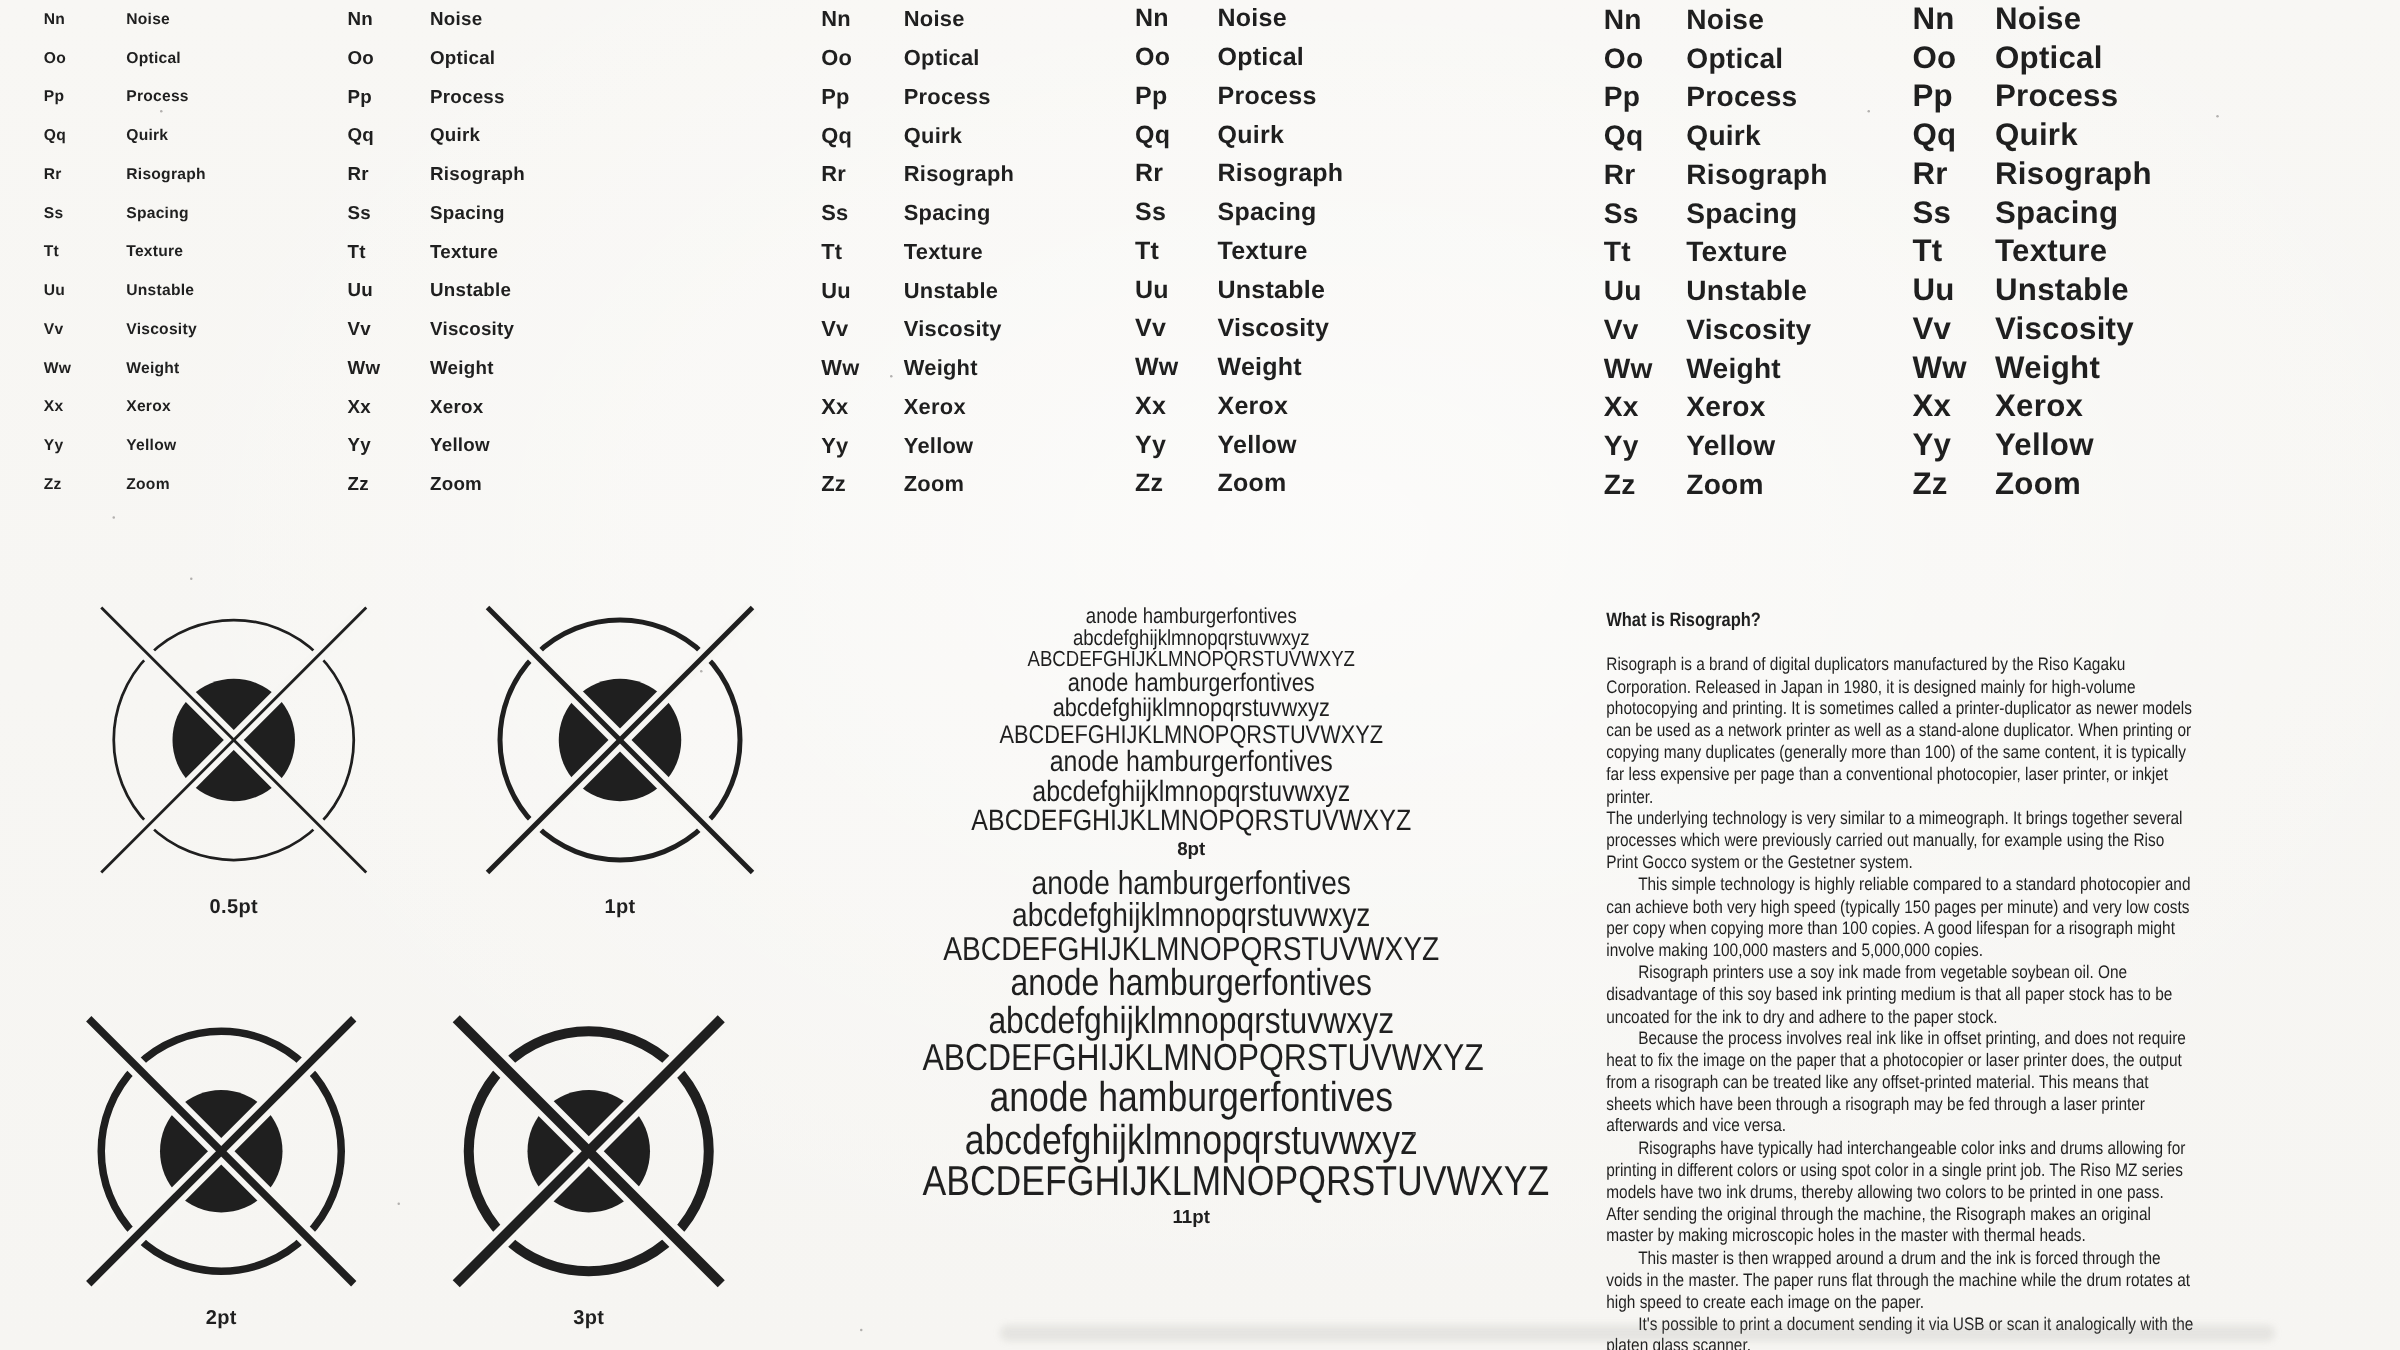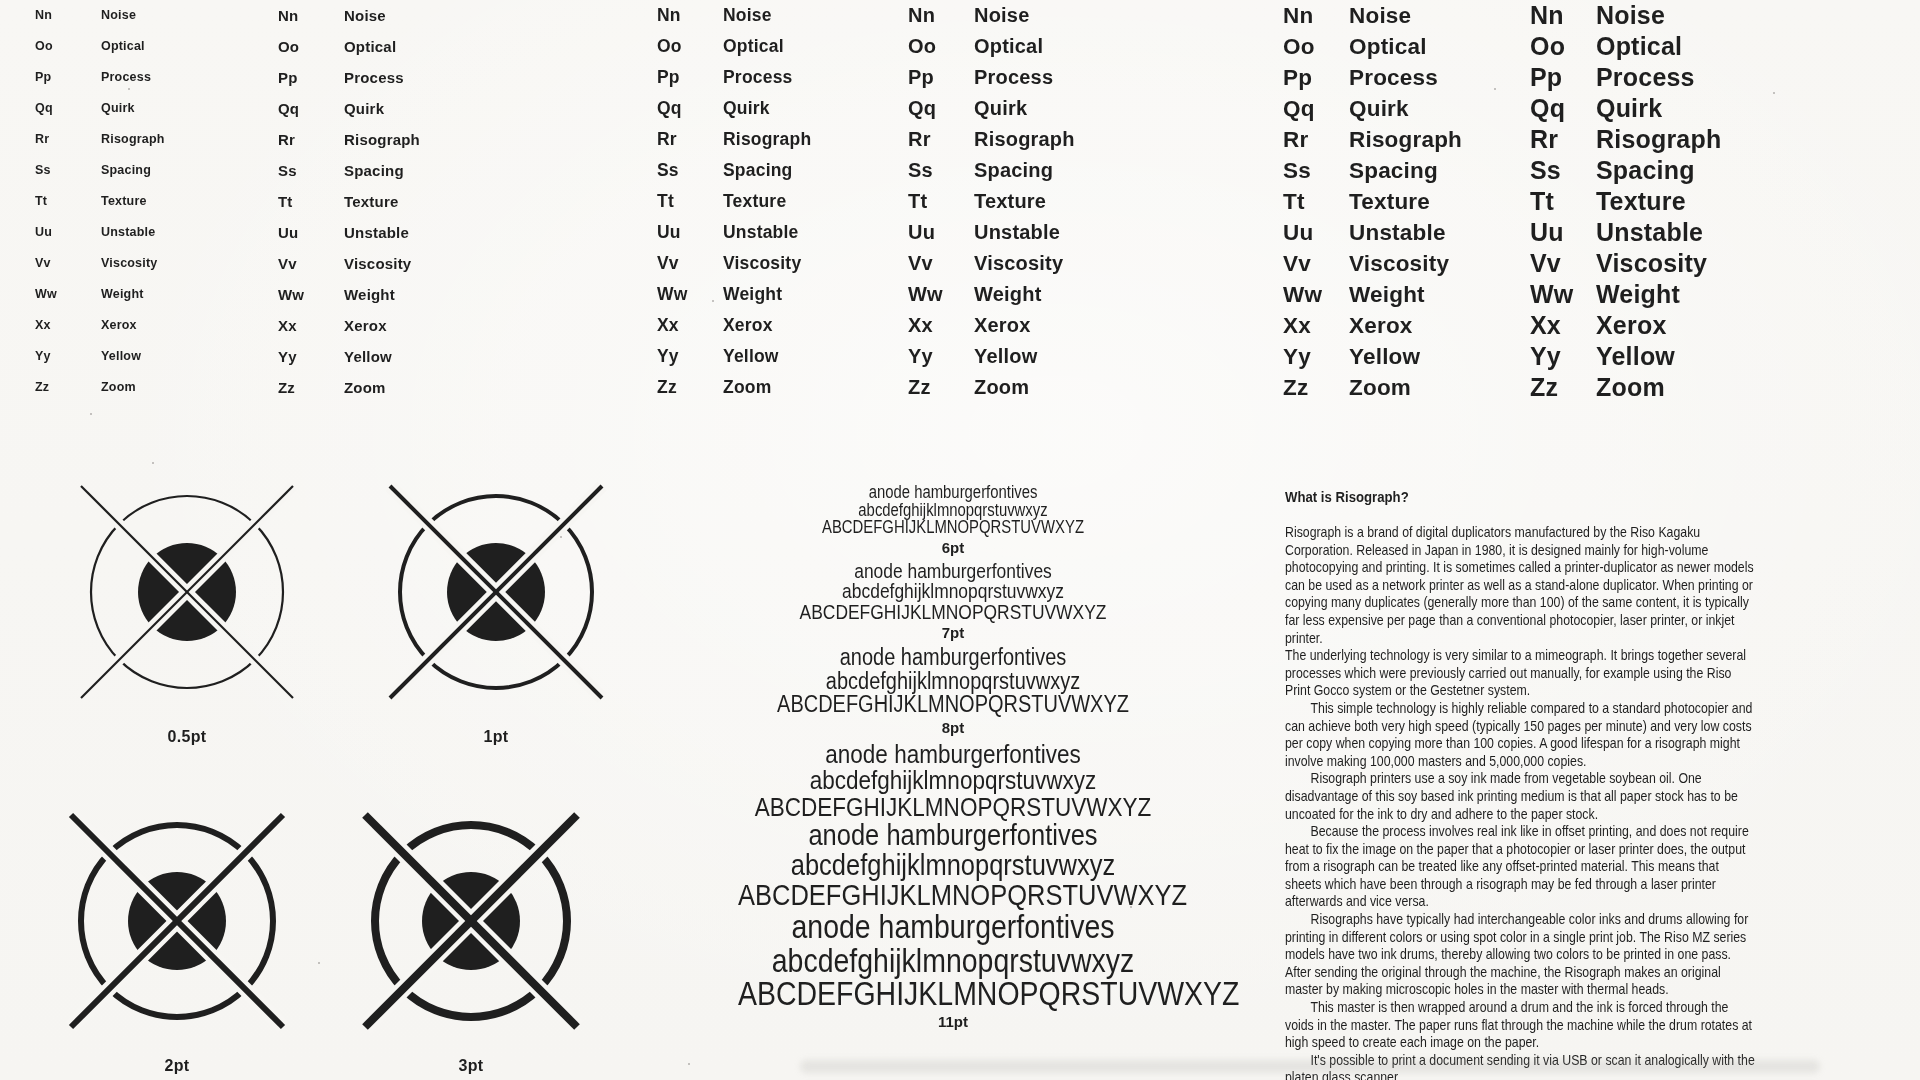--- a/index.html
+++ b/index.html
@@ -12,21 +12,21 @@
     overflow:hidden;
     font-family:"Liberation Sans","DejaVu Sans",sans-serif;
     color:#1f1f1f;
   }
   
   .lw-col{position:absolute;top:0;white-space:nowrap;font-weight:700;letter-spacing:.2px;}
   .lw-row{height:31px;line-height:31px;}
   .lw-pair{display:inline-block;width:66px;}
   
   .reg-mark{position:absolute;width:240px;text-align:center;}
-  .reg-label{font-size:16px;font-weight:700;margin-top:12px;letter-spacing:.3px;}
+  .reg-label{font-size:16px;font-weight:700;letter-spacing:.3px;}
   
   .samples{position:absolute;left:700px;top:484px;width:506px;text-align:center;}
   .sample-block{margin:0;}
   .sample-lines{line-height:1.0;transform:scaleX(.85);transform-origin:50% 0;white-space:nowrap;font-weight:400;}
   .sample-size{font-size:15px;font-weight:700;margin:2px 0 5px 0;}
   
   .article{position:absolute;left:1285px;top:488px;width:556px;transform:scaleX(.85);transform-origin:0 0;}
   .article-title{font-size:15.5px;font-weight:700;margin:0 0 18px 0;}
   .article p{font-size:14.5px;line-height:17.6px;margin:0;text-align:left;}
   .article p.indent{text-indent:30px;}
@@ -165,29 +165,27 @@
           <line x1="226" y1="14" x2="14" y2="226" stroke="#1f1f1f" stroke-width="8"></line>
         </svg><div class="reg-label">3pt</div></div>
     </div>
   <div class="samples" id="samples-root">
       <div class="sample-block">
         <div class="sample-lines" style="font-size: 17.5px;">
           <div>anode hamburgerfontives</div>
           <div>abcdefghijklmnopqrstuvwxyz</div>
           <div>ABCDEFGHIJKLMNOPQRSTUVWXYZ</div>
         </div>
-        <div class="sample-size">6pt</div>
       </div>
       <div class="sample-block">
         <div class="sample-lines" style="font-size: 20.5px;">
           <div>anode hamburgerfontives</div>
           <div>abcdefghijklmnopqrstuvwxyz</div>
           <div>ABCDEFGHIJKLMNOPQRSTUVWXYZ</div>
         </div>
-        <div class="sample-size">7pt</div>
       </div>
       <div class="sample-block">
         <div class="sample-lines" style="font-size: 23.5px;">
           <div>anode hamburgerfontives</div>
           <div>abcdefghijklmnopqrstuvwxyz</div>
           <div>ABCDEFGHIJKLMNOPQRSTUVWXYZ</div>
         </div>
         <div class="sample-size">8pt</div>
       </div>
       <div class="sample-block">

